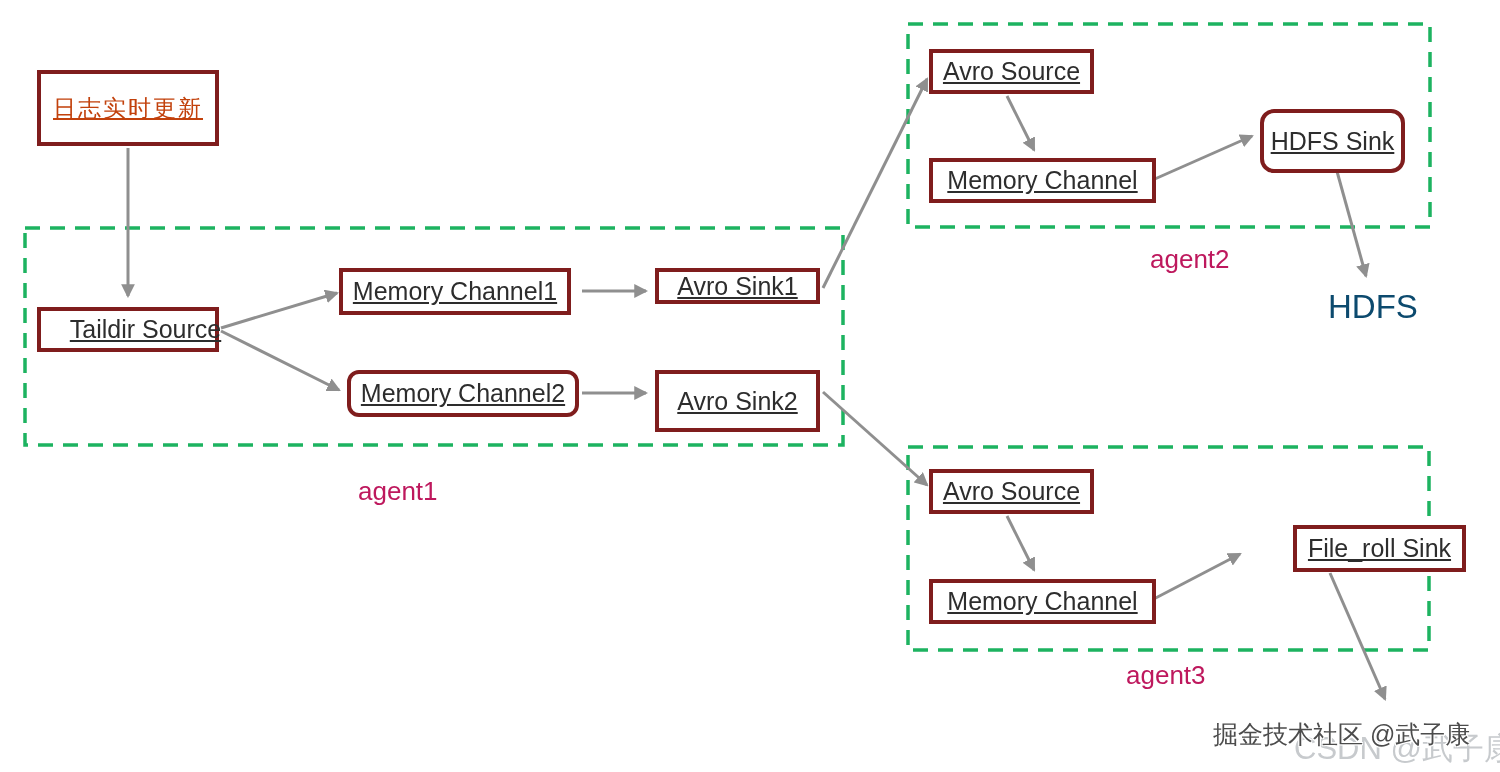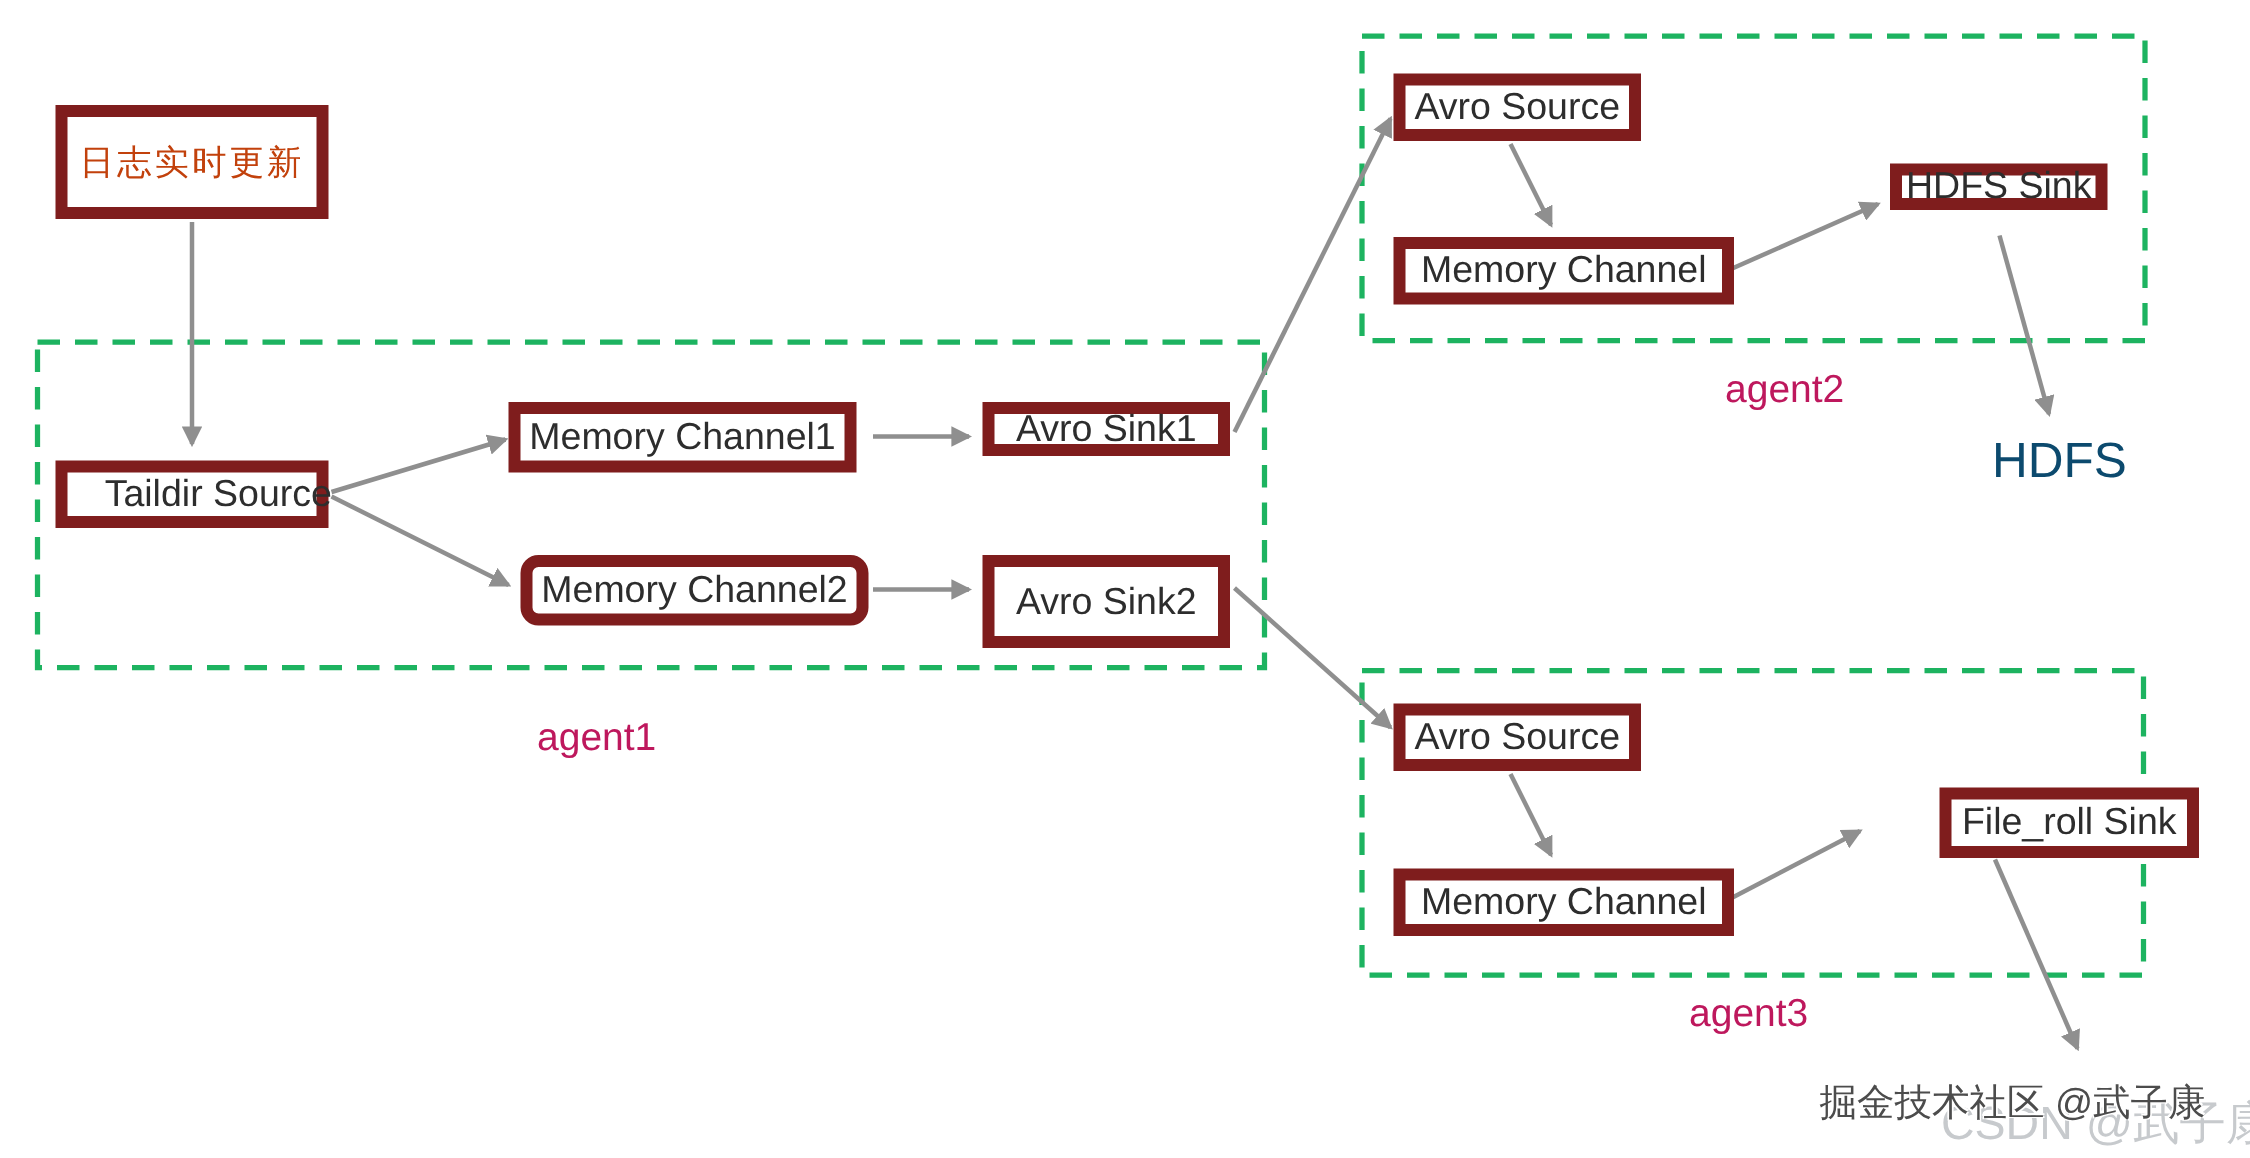--- a/index.html
+++ b/index.html
@@ -13,28 +13,29 @@
   }
   #wires {
     position: absolute;
     left: 0; top: 0;
     width: 1500px; height: 772px;
   }
   .node {
     position: absolute;
     box-sizing: border-box;
     background: #ffffff;
-    border: 8px solid #7f1d1d;
+    border: 4px solid #7f1d1d;
     display: flex;
     align-items: center;
     justify-content: center;
     font-size: 25px;
     color: #2d2d2d;
     white-space: nowrap;
     z-index: 2;
+    text-decoration: underline;
   }
   .node.serif {
     font-family: "Liberation Serif", "DejaVu Serif", serif;
     font-size: 23px;
     color: #c2410c;
     letter-spacing: 2px;
   }
   .agent-label {
     position: absolute;
     font-size: 26px;
@@ -102,21 +103,21 @@
 
   <div class="node" style="left:37px; top:307px; width:182px; height:45px;padding-left:35px;">Taildir Source</div>
   <div class="node" style="left:339px; top:268px; width:232px; height:47px;">Memory Channel1</div>
   <div class="node" style="left:347px; top:370px; width:232px; height:47px;border-radius:12px;">Memory Channel2</div>
   <div class="node" style="left:655px; top:268px; width:165px; height:36px;">Avro Sink1</div>
   <div class="node" style="left:655px; top:370px; width:165px; height:62px;">Avro Sink2</div>
   <div class="agent-label" style="left:358px; top:476px;">agent1</div>
 
   <div class="node" style="left:929px; top:49px; width:165px; height:45px;">Avro Source</div>
   <div class="node" style="left:929px; top:158px; width:227px; height:45px;">Memory Channel</div>
-  <div class="node" style="left:1260px; top:109px; width:145px; height:31px;">HDFS Sink</div>
+  <div class="node" style="left:1260px; top:109px; width:145px; height:64px;border-radius:14px;">HDFS Sink</div>
   <div class="agent-label" style="left:1150px; top:244px;">agent2</div>
   <div class="free-label" style="left:1328px; top:288px;">HDFS</div>
 
   <div class="node" style="left:929px; top:469px; width:165px; height:45px;">Avro Source</div>
   <div class="node" style="left:929px; top:579px; width:227px; height:45px;">Memory Channel</div>
   <div class="node" style="left:1247px; top:525px; width:173px; height:47px;margin-left:46px;">File_roll Sink</div>
   <div class="agent-label" style="left:1126px; top:660px;">agent3</div>
 
   <div class="wm-light">CSDN @武子康</div>
   <div class="wm-dark">掘金技术社区 @武子康</div>

